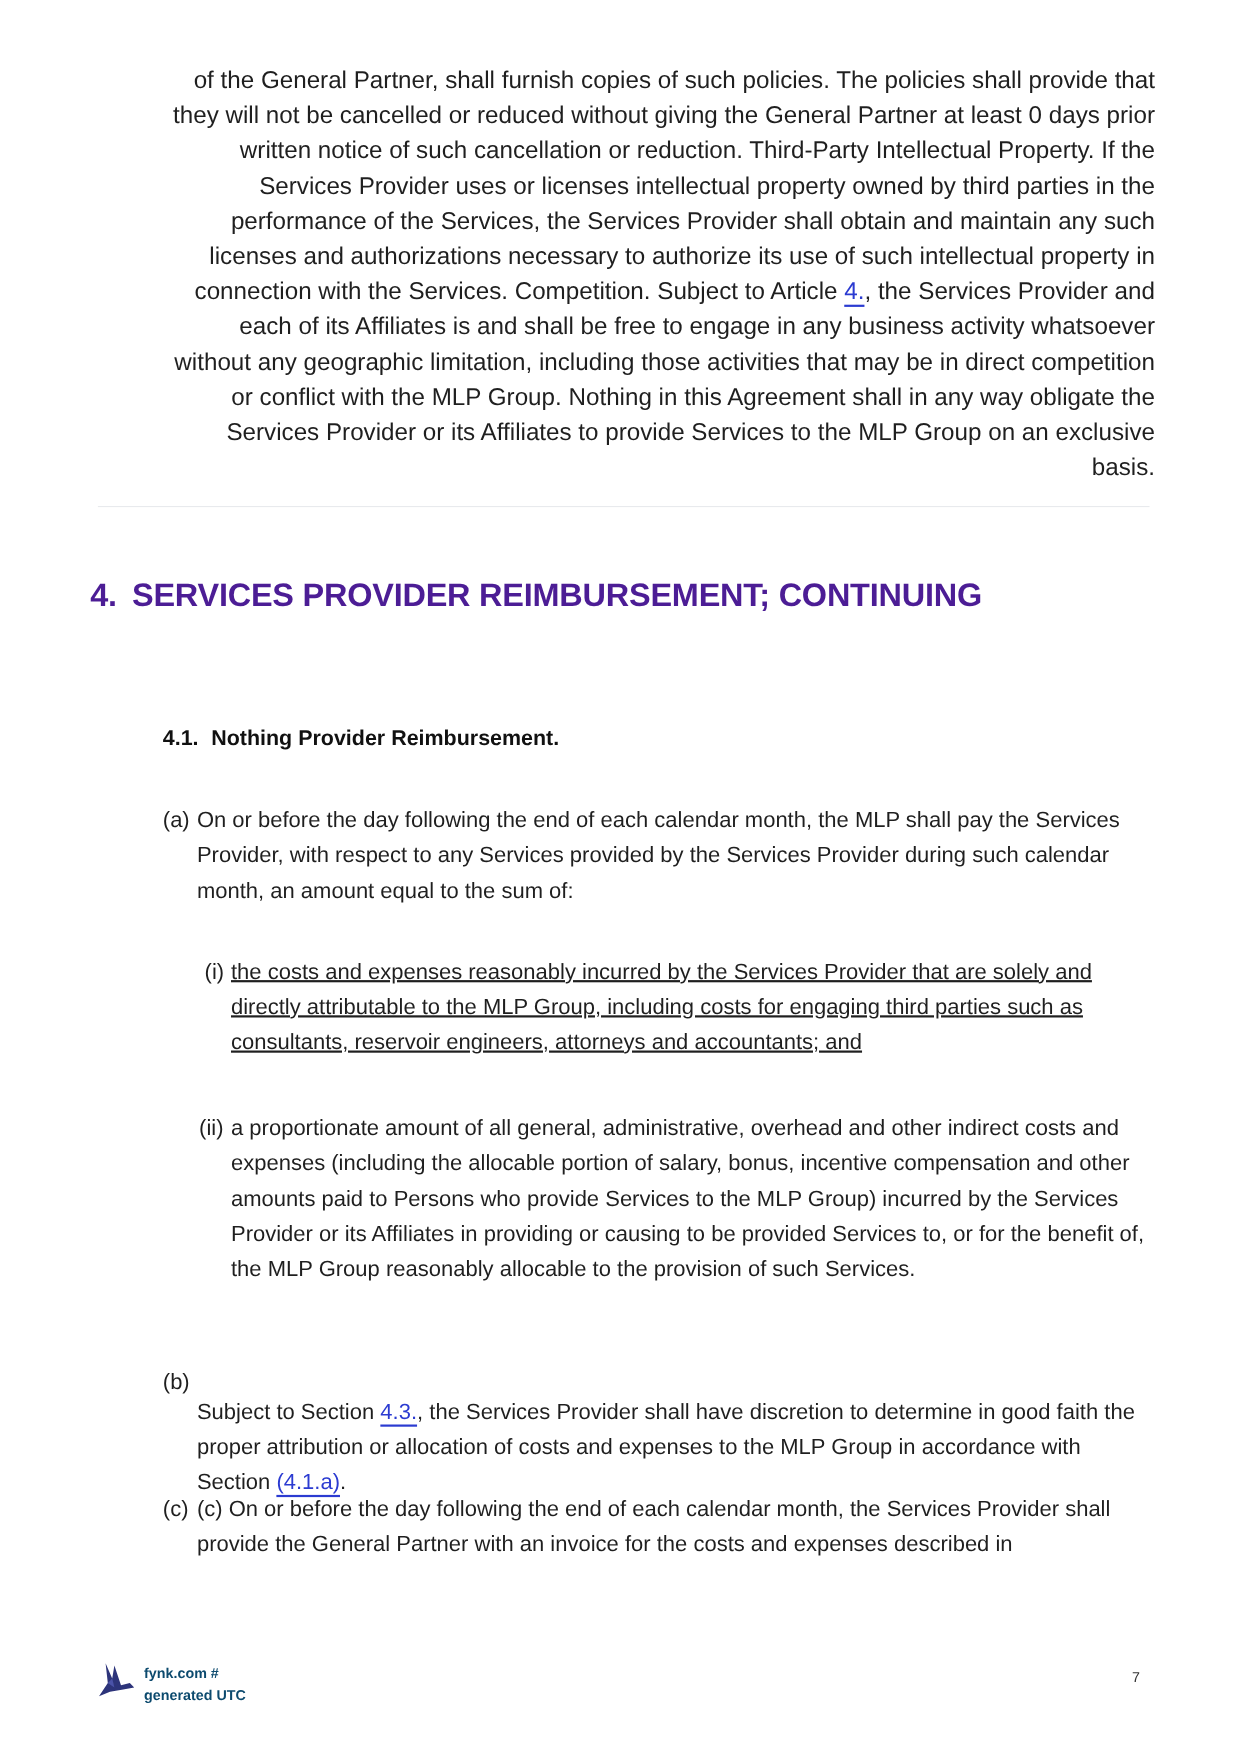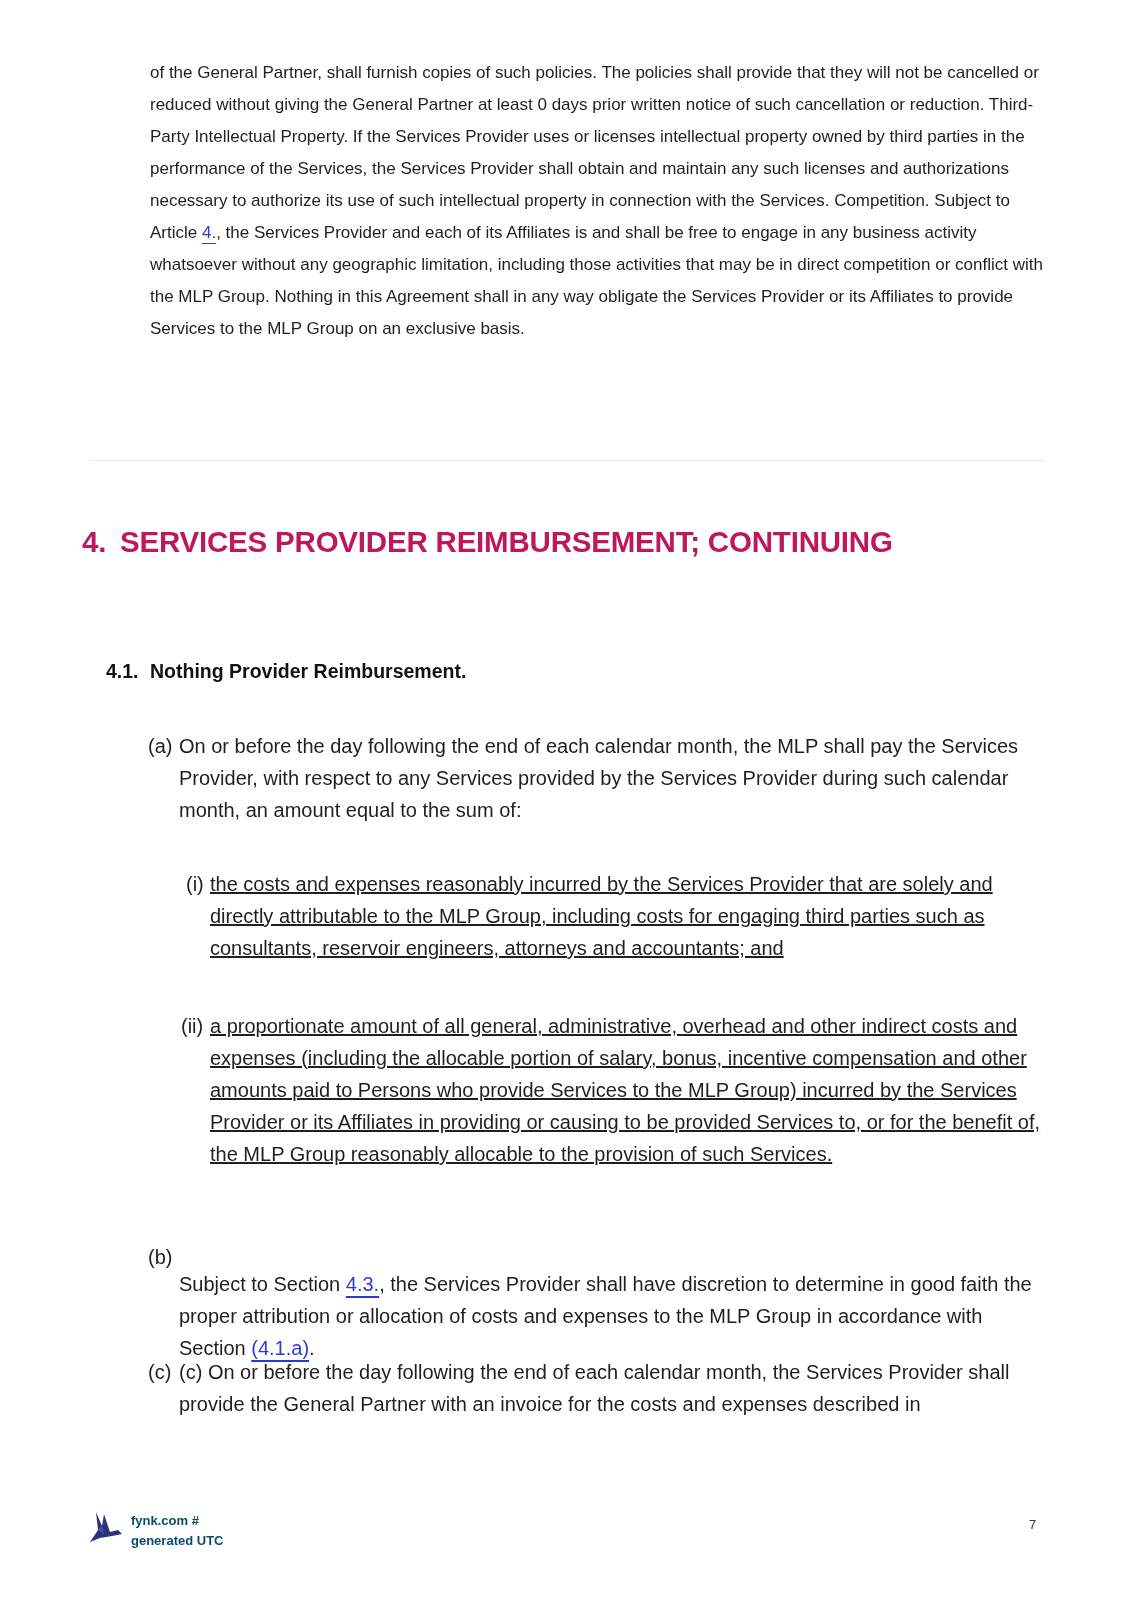--- a/index.html
+++ b/index.html
@@ -1,36 +1,36 @@
 <!DOCTYPE html>
 <html><head>
 <meta charset="utf-8">
 <style>
   html, body { margin: 0; padding: 0; background: #ffffff; }
   body {
     width: 1131px; height: 1600px; position: relative; overflow: hidden;
     font-family: "Liberation Sans", sans-serif; color: #1b1b1b;
   }
-  .p { position: absolute; font-size: 17px; line-height: 32px; color: #1f1f1f; }
+  .p { position: absolute; font-size: 22px; line-height: 32px; color: #1f1f1f; text-align: right; }
   .intro { left: 150px; top: 57px; width: 900px; }
   .link { color: #2b3bd1; text-decoration: underline; text-decoration-color: #2b3bd1; text-underline-offset: 5px; }
   .divider { position: absolute; left: 89px; top: 460px; width: 956px; height: 1px; background: #e8eaed; }
-  .h1 { position: absolute; left: 82px; top: 518px; font-size: 29.5px; font-weight: 700; line-height: 47px; color: #be185d; letter-spacing: -0.2px; }
+  .h1 { position: absolute; left: 82px; top: 518px; font-size: 29.5px; font-weight: 700; line-height: 47px; color: #4c1d95; letter-spacing: -0.2px; }
   .h1 .num { display: inline-block; width: 38px; }
   .h1 .cont { padding-left: 38px; display: block; }
   .h2 { position: absolute; left: 106px; top: 658px; font-size: 19.5px; font-weight: 700; color: #111; line-height: 26px; }
-  .h2 .num { display: inline-block; width: 44px; }
+  .h2 .num { display: inline-block; width: 44px; margin-left: 42px; }
   .item { position: absolute; font-size: 20px; line-height: 32px; color: #1f1f1f; }
   .item .lab { position: absolute; left: 0; top: 0; }
   .item .txt { display: block; }
   .a { left: 148px; top: 730px; width: 900px; }
   .a .txt { padding-left: 31px; }
   .i { left: 186px; top: 868px; width: 862px; }
   .i .txt { padding-left: 24px; text-decoration: underline; }
-  .ii { left: 181px; top: 1010px; width: 867px; text-decoration: underline; }
+  .ii { left: 181px; top: 1010px; width: 867px; }
   .ii .txt { padding-left: 29px; }
   .b { left: 148px; top: 1241px; width: 900px; }
   .b .txt { padding-left: 31px; margin-top: 27px; }
   .c { left: 148px; top: 1356px; width: 900px; }
   .c .txt { padding-left: 31px; }
   .footer-logo { position: absolute; left: 88px; top: 1508px; width: 36px; height: 36px; }
   .footer-text { position: absolute; left: 131px; top: 1511px; font-size: 13px; font-weight: 700; color: #0c4a6e; line-height: 20px; }
   .page-num { position: absolute; left: 1029px; top: 1517px; font-size: 13px; color: #333; }
 </style>
 </head>

